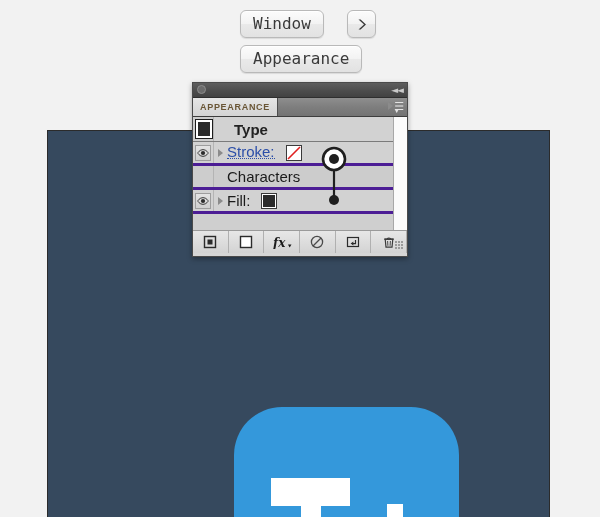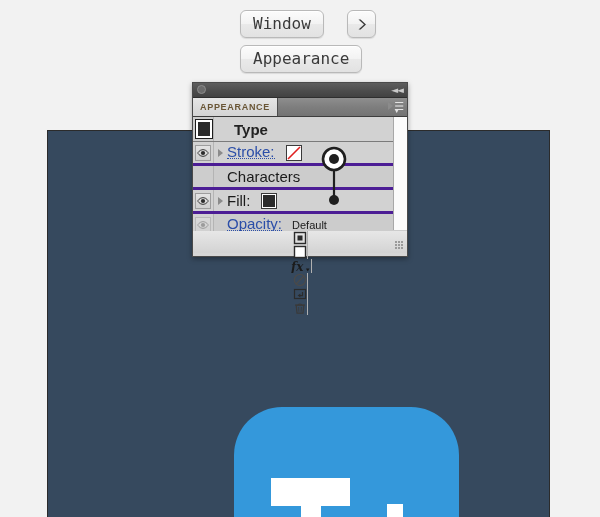--- a/index.html
+++ b/index.html
@@ -263,23 +263,22 @@
     width: 13px; height: 100%;
     background: #fbfbfb;
     border-left: 1px solid #a8a8a8;
   }
 
   
   #panel-footer {
     height: 22px;
     background: linear-gradient(to bottom,#e7e7e7 0%, #d3d3d3 100%);
     display: flex;
-    align-items: center;
-    position: relative;
-    flex-direction: column;
+    align-items: flex-start;
+    position: relative;
   }
   .foot-btn {
     flex: 1 1 0;
     height: 100%;
     display: flex;
     align-items: center;
     justify-content: center;
     border-right: 1px solid #b0b0b0;
     box-sizing: border-box;
   }
@@ -403,33 +402,20 @@
           </svg>
         </div>
       </div>
       <div class="tri-cell">
         <div class="tri"></div>
       </div>
       <span class="row-label">Fill:</span>
       <div class="swatch filled"></div>
     </div>
 
-    <div class="row alt">
-      <div class="vis-cell">
-        <div class="eye-box dim">
-          <svg width="12" height="8" viewBox="0 0 12 8" aria-hidden="true">
-            <path d="M6 0.6 C2.6 0.6 0.7 4 0.7 4 C0.7 4 2.6 7.4 6 7.4 C9.4 7.4 11.3 4 11.3 4 C11.3 4 9.4 0.6 6 0.6 Z" fill="none" stroke="#5a5a5a" stroke-width="1"></path>
-            <circle cx="6" cy="4" r="2.1" fill="#5a5a5a"></circle>
-          </svg>
-        </div>
-      </div>
-      <div class="tri-cell"></div>
-      <span class="row-label link">Opacity:</span>
-      <span class="row-value">Default</span>
-    </div>
 
     <div id="panel-scroll"></div>
   </div>
 
   <div id="panel-footer">
 
     <div class="foot-btn">
       <svg width="14" height="14" viewBox="0 0 14 14" aria-hidden="true">
         <rect x="1.5" y="1.5" width="11" height="11" fill="none" stroke="#2b2b2b" stroke-width="1.4"></rect>
         <rect x="4.5" y="4.5" width="5" height="5" fill="#2b2b2b"></rect>

